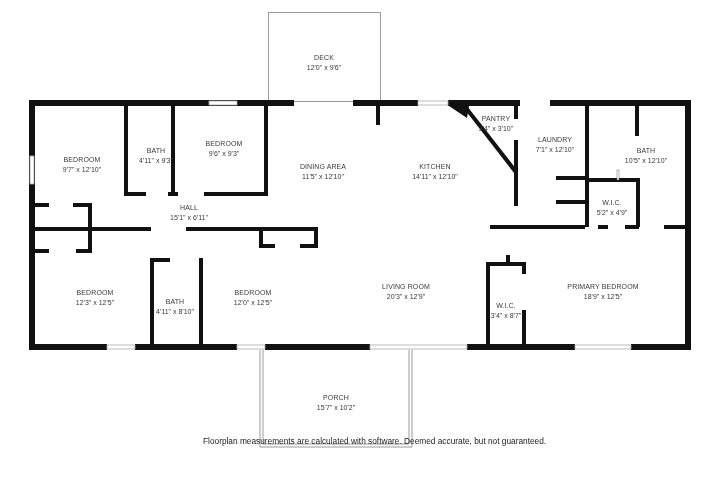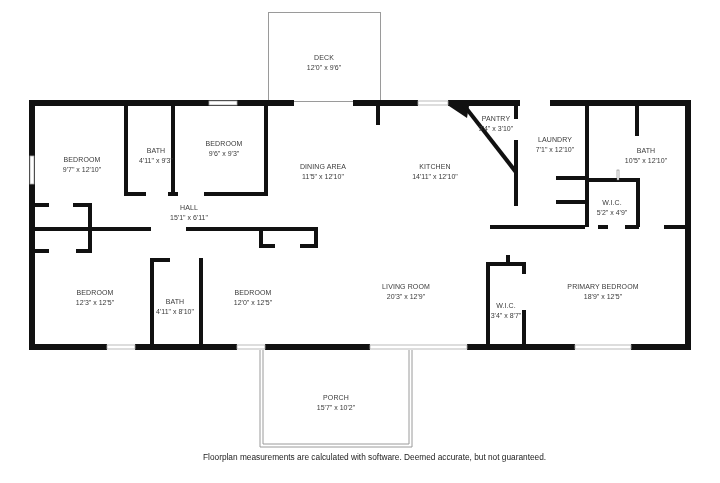--- a/index.html
+++ b/index.html
@@ -4,21 +4,21 @@
   <style>
     html, body { margin: 0; padding: 0; background: #ffffff; }
     body { width: 720px; height: 483px; position: relative; overflow: hidden;
            font-family: "Liberation Sans", sans-serif; }
     #plan { position: absolute; left: 0; top: 0; }
     .room-label { position: absolute; transform: translate(-50%, -50%);
                   text-align: center; color: #3a3a3a; font-size: 7px; line-height: 10px;
                   white-space: nowrap; }
     .room-label .name { display: block; letter-spacing: 0.1px; }
     .room-label .dims { display: block; }
-    .disclaimer { position: absolute; left: 203px; top: 452px; font-size: 8.3px;
+    .disclaimer { position: absolute; left: 203px; top: 436px; font-size: 8.3px;
                   color: #222222; white-space: nowrap; text-align: right; }
   </style>
 </head>
 <body>
 
 <svg id="plan" width="720" height="483" viewBox="0 0 720 483">
 
   <g fill="none" stroke="#9a9a9a" stroke-width="1">
     <rect x="268.5" y="12.5" width="112" height="89"></rect>
   </g>

